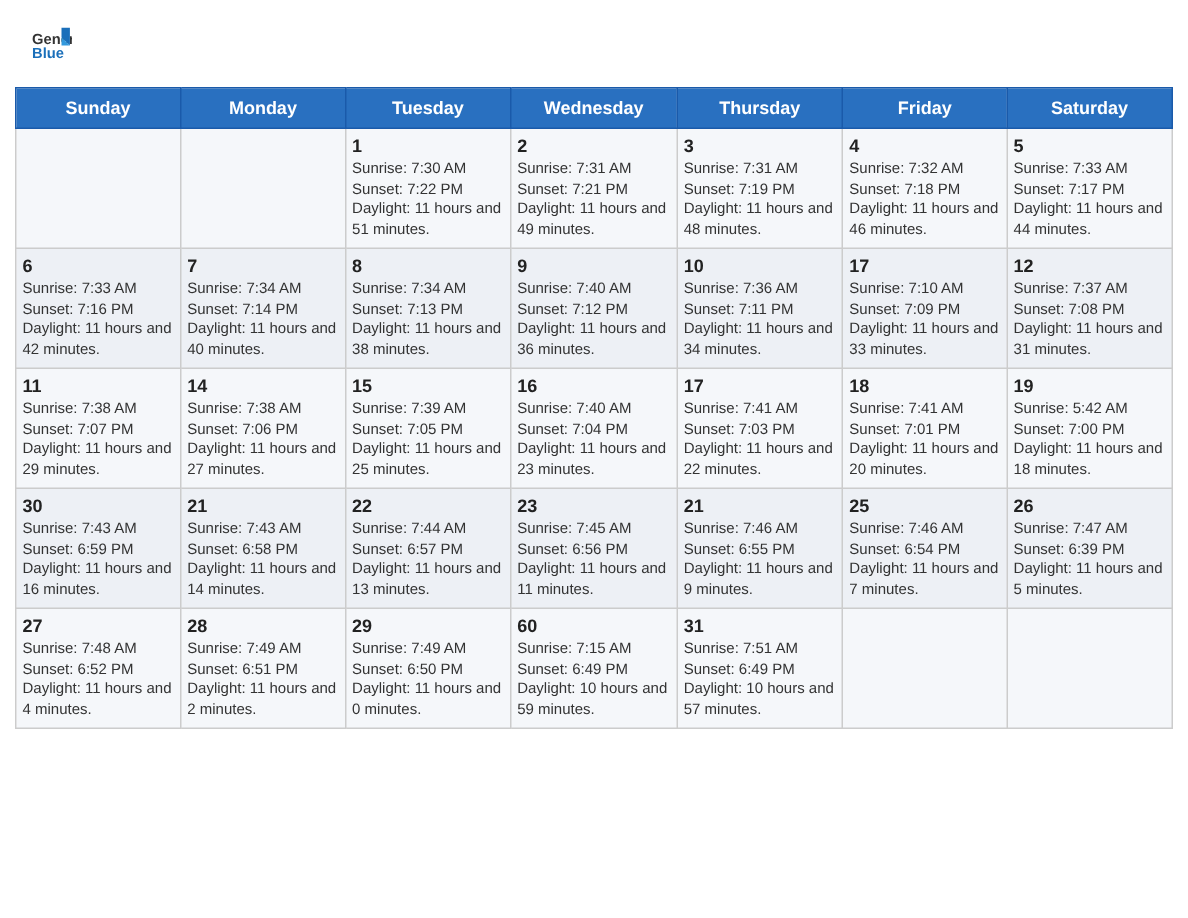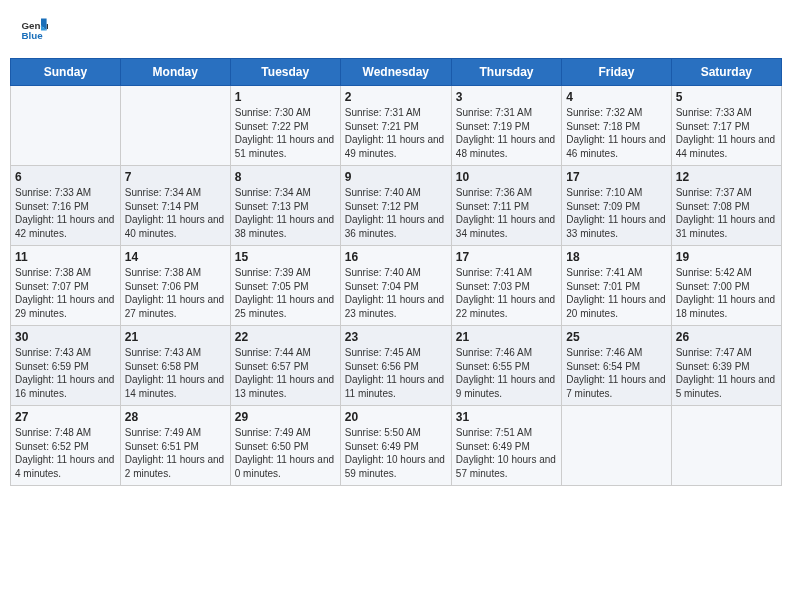--- a/index.html
+++ b/index.html
@@ -296,22 +296,22 @@
 Sunset: 6:51 PM
 Daylight: 11 hours and 2 minutes.</div>
         </td>
         <td>
           <div class="day-num">29</div>
           <div class="day-info">Sunrise: 7:49 AM
 Sunset: 6:50 PM
 Daylight: 11 hours and 0 minutes.</div>
         </td>
         <td>
-          <div class="day-num">20</div>
-          <div class="day-info">Sunrise: 5:50 AM
+          <div class="day-num">60</div>
+          <div class="day-info">Sunrise: 7:15 AM
 Sunset: 6:49 PM
 Daylight: 10 hours and 59 minutes.</div>
         </td>
         <td>
           <div class="day-num">31</div>
           <div class="day-info">Sunrise: 7:51 AM
 Sunset: 6:49 PM
 Daylight: 10 hours and 57 minutes.</div>
         </td>
         <td class="empty"></td>

